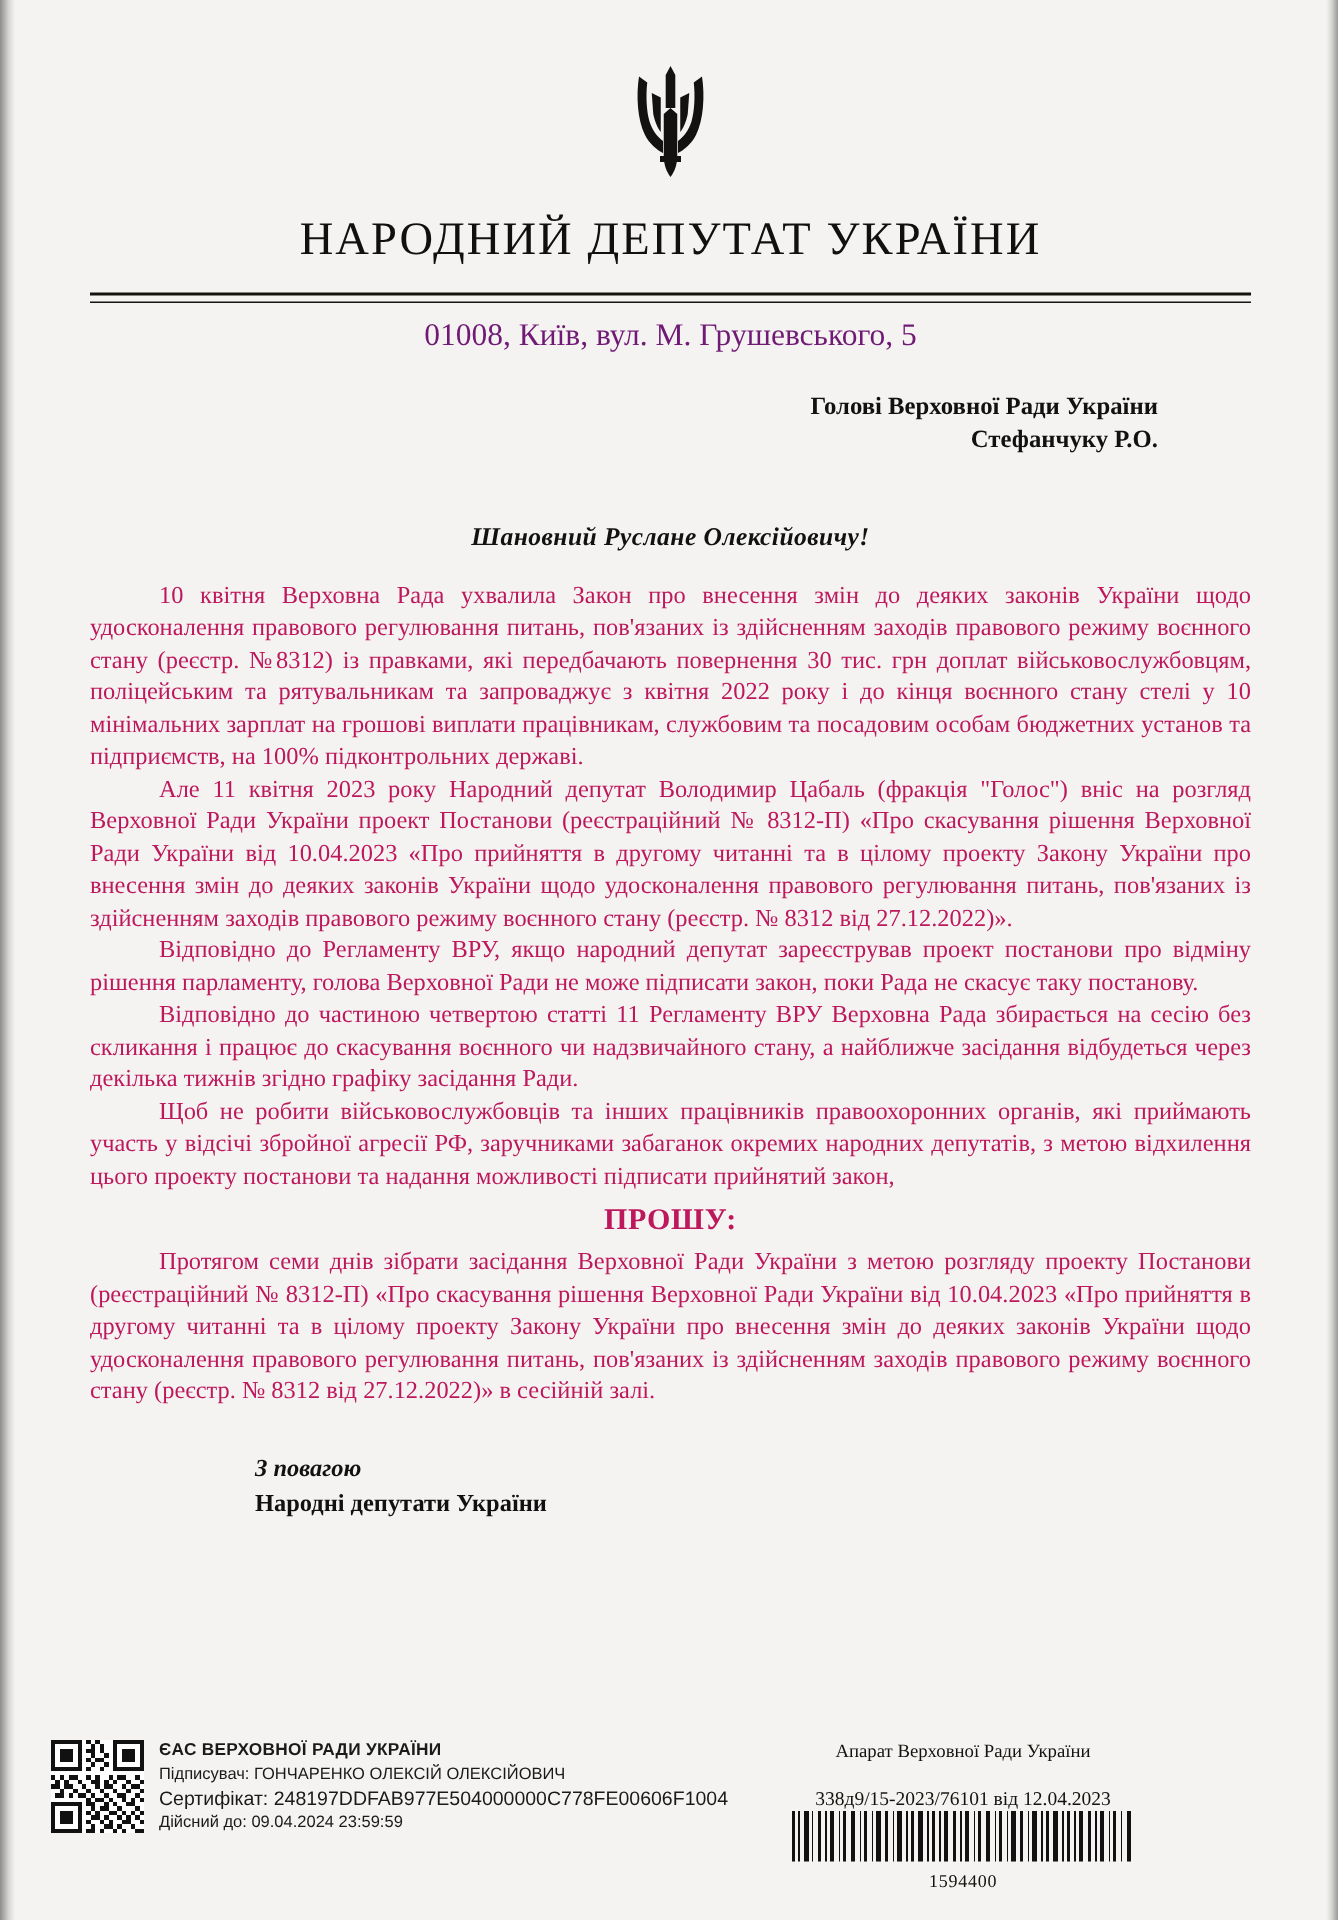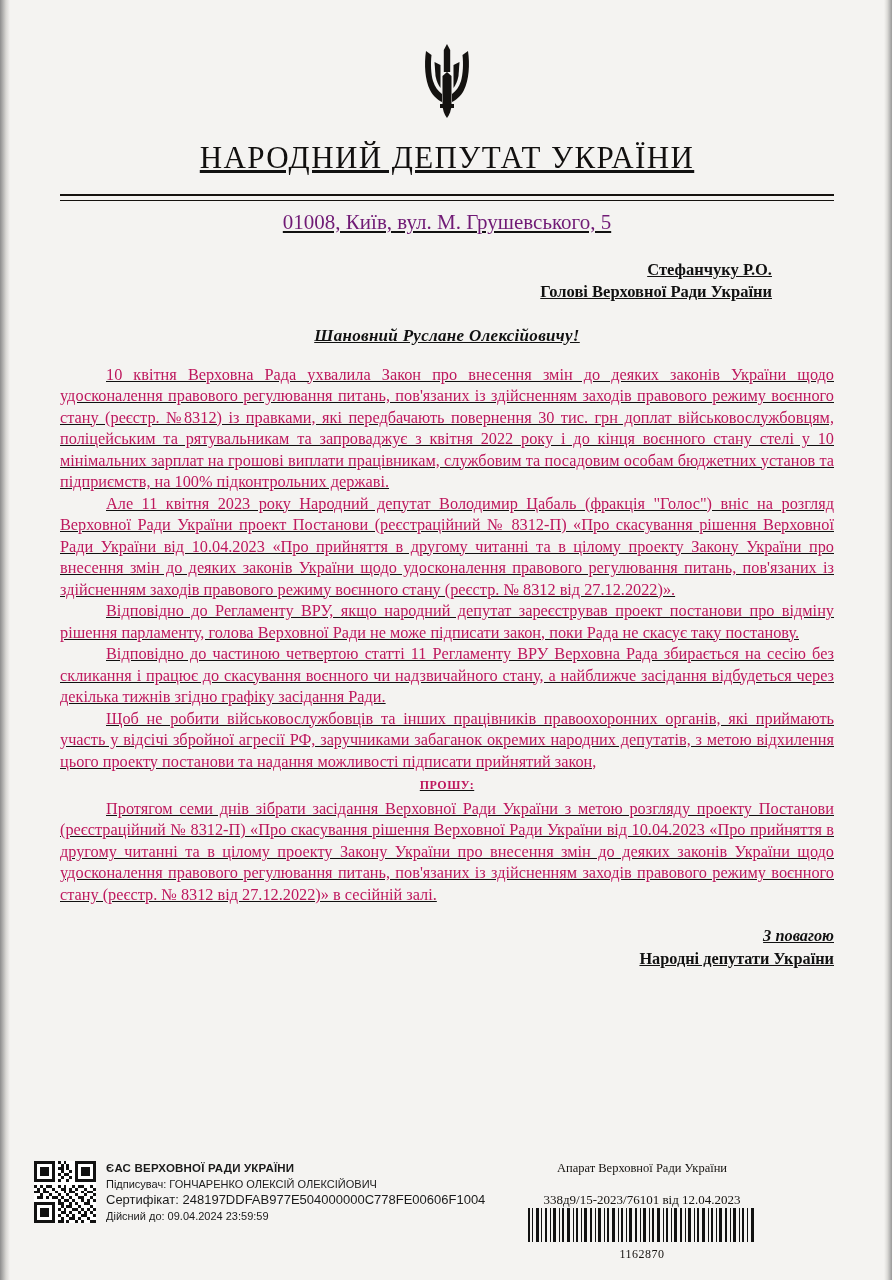--- a/index.html
+++ b/index.html
@@ -31,21 +31,20 @@
     position: absolute;
     right: 0; top: 0; bottom: 0;
     width: 8px;
     background: linear-gradient(270deg, #9a9a9a 0%, #dddcd9 60%, #f4f3f1 100%);
   }
   .content {
     position: relative;
     padding: 34px 58px 0 60px;
     box-sizing: border-box;
     height: 100%;
-    text-decoration: underline;
   }
 
   
   .emblem-wrap {
     text-align: center;
     margin-top: 8px;
   }
   .emblem {
     display: inline-block;
     width: 62px;
@@ -76,21 +75,21 @@
   
   .addressee {
     margin-top: 24px;
     text-align: right;
     font-weight: bold;
     font-size: 16.5px;
     line-height: 1.35;
     padding-right: 62px;
   }
   .salutation {
-    margin-top: 22px;
+    margin-top: 43px;
     text-align: center;
     font-style: italic;
     font-weight: bold;
     font-size: 17px;
     letter-spacing: .3px;
   }
 
   
   .body-text {
     margin-top: 18px;
@@ -100,32 +99,31 @@
     text-justify: inter-word;
     color: #be185d;
   }
   .body-text p {
     margin: 0;
     text-indent: 46px;
   }
   .request-heading {
     text-align: center;
     font-weight: bold;
-    font-size: 12px;
+    font-size: 20px;
     margin: 6px 0 4px 0;
     letter-spacing: .5px;
   }
 
   
   .signature {
-    margin-top: 20px;
+    margin-top: 30px;
     padding-left: 110px;
     font-size: 16.3px;
     line-height: 1.4;
-    text-align: right;
   }
   .sig-regards {
     font-style: italic;
     font-weight: bold;
   }
   .sig-name {
     font-weight: bold;
   }
 
   
@@ -210,22 +208,22 @@
       </span>
     </div>
 
     <div class="org-title">НАРОДНИЙ ДЕПУТАТ УКРАЇНИ</div>
 
     <div class="rule-double"></div>
 
     <div class="address">01008, Київ, вул. М. Грушевського, 5</div>
 
     <div class="addressee">
+      <div>Голові Верховної Ради України</div>
       <div>Стефанчуку Р.О.</div>
-      <div>Голові Верховної Ради України</div>
     </div>
 
     <div class="salutation">Шановний Руслане Олексійовичу!</div>
 
     <div class="body-text">
       <p>10 квітня Верховна Рада ухвалила Закон про внесення змін до деяких законів України щодо удосконалення правового регулювання питань, пов'язаних із здійсненням заходів правового режиму воєнного стану (реєстр. №8312) із правками, які передбачають повернення 30 тис. грн доплат військовослужбовцям, поліцейським та рятувальникам та запроваджує з квітня 2022 року і до кінця воєнного стану стелі у 10 мінімальних зарплат на грошові виплати працівникам, службовим та посадовим особам бюджетних установ та підприємств, на 100% підконтрольних державі.</p>
       <p>Але 11 квітня 2023 року Народний депутат Володимир Цабаль (фракція "Голос") вніс на розгляд Верховної Ради України проект Постанови (реєстраційний № 8312-П) «Про скасування рішення Верховної Ради України від 10.04.2023 «Про прийняття в другому читанні та в цілому проекту Закону України про внесення змін до деяких законів України щодо удосконалення правового регулювання питань, пов'язаних із здійсненням заходів правового режиму воєнного стану (реєстр. № 8312 від 27.12.2022)».</p>
       <p>Відповідно до Регламенту ВРУ, якщо народний депутат зареєстрував проект постанови про відміну рішення парламенту, голова Верховної Ради не може підписати закон, поки Рада не скасує таку постанову.</p>
       <p>Відповідно до частиною четвертою статті 11 Регламенту ВРУ Верховна Рада збирається на сесію без скликання і працює до скасування воєнного чи надзвичайного стану, а найближче засідання відбудеться через декілька тижнів згідно графіку засідання Ради.</p>
       <p>Щоб не робити військовослужбовців та інших працівників правоохоронних органів, які приймають участь у відсічі збройної агресії РФ, заручниками забаганок окремих народних депутатів, з метою відхилення цього проекту постанови та надання можливості підписати прийнятий закон,</p>
@@ -423,17 +421,17 @@
             <rect x="199" y="0" width="2" height="34"></rect>
               <rect x="204" y="0" width="1" height="34"></rect>
             <rect x="207" y="0" width="3" height="34"></rect>
               <rect x="213" y="0" width="1" height="34"></rect>
             <rect x="216" y="0" width="2" height="34"></rect>
               <rect x="221" y="0" width="1" height="34"></rect>
             <rect x="225" y="0" width="3" height="34"></rect>
           </g>
         </svg>
       </span>
-      <div class="barcode-num">1162870</div>
+      <div class="barcode-num">1594400</div>
     </div>
 
   </div>
 </div>
 
 </body></html>

